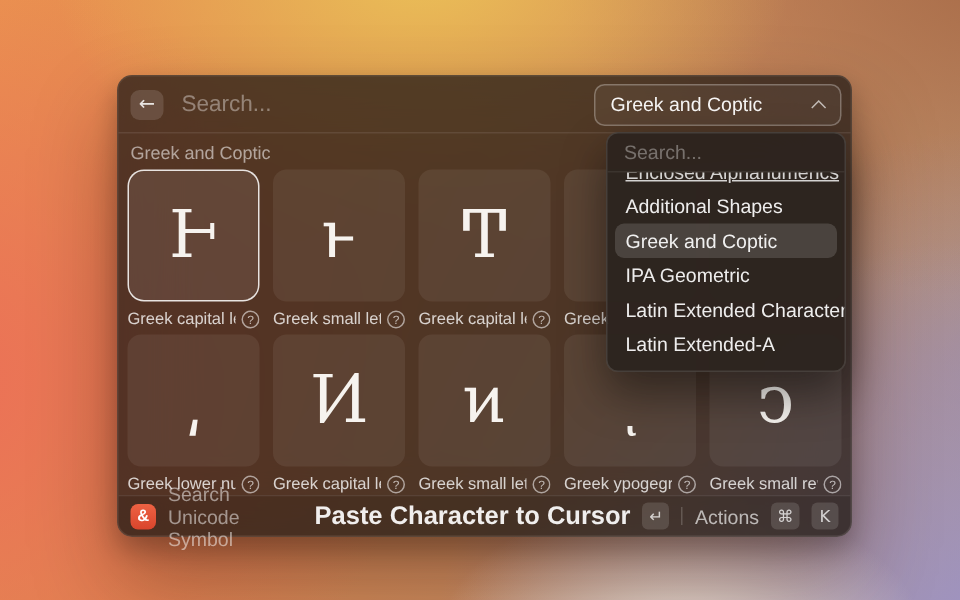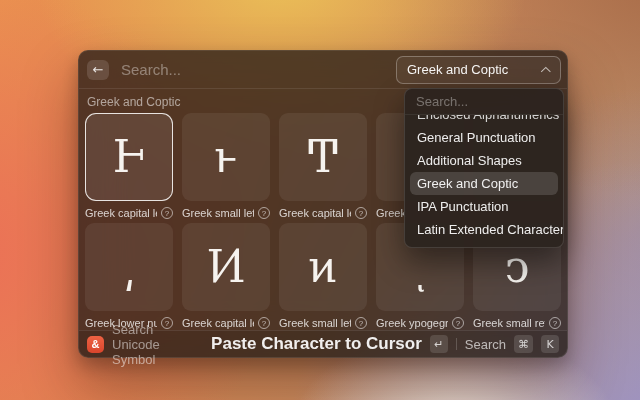--- a/index.html
+++ b/index.html
@@ -68,21 +68,21 @@
     box-shadow:0 14px 30px rgba(0,0,0,.45); overflow:hidden; z-index:5; }
   .dd-search { display:flex; align-items:center; height:26px; padding:0 10px;
     border-bottom:1px solid rgba(255,255,255,.07); }
   .caret { width:1px; height:13px; background:rgba(255,255,255,.85); margin-right:1px; }
   .dd-search input { flex:1; background:transparent; border:none; outline:none;
     font:13px "Liberation Sans","DejaVu Sans",sans-serif; color:#fff; }
   .dd-search input::placeholder { color:rgba(255,255,255,.35); }
   .dd-list { padding:1px 5px; overflow:hidden; height:133px; }
   .dd-item { height:23px; display:flex; align-items:center; padding:0 7px;
     font-size:13px; color:rgba(255,255,255,.92); border-radius:6px; white-space:nowrap; cursor:pointer; }
-  .dd-item.clipped-top { margin-top:-13px; color:rgba(255,255,255,.8); }
+  .dd-item.clipped-top { margin-top:-13px; color:rgba(255,255,255,.8);text-decoration:underline; }
   .dd-item.selected { background:rgba(255,255,255,.14); }
   
   .statusbar { position:absolute; left:0; right:0; bottom:0; height:27px;
     border-top:1px solid rgba(255,255,255,.09); background:rgba(0,0,0,.10);
     border-radius:0 0 10px 10px; display:flex; align-items:center; padding:0 8px; gap:8px; }
   .app-icon { width:17px; height:17px; border-radius:5px;
     background:linear-gradient(180deg,#ee6243,#d9452c); color:#fff;
     font-size:11px; font-weight:bold; display:flex; align-items:center; justify-content:center; }
   .app-name { font-size:13px; color:rgba(255,255,255,.5); flex:1; }
   .primary-action { font-size:17px; font-weight:600; color:rgba(255,255,255,.92); }
@@ -208,33 +208,32 @@
     </div>
   </div>
 
   <div class="dropdown">
     <div class="dd-search">
       <span class="caret"></span>
       <input placeholder="Search..." style="">
     </div>
     <div class="dd-list">
       <div class="dd-item clipped-top">Enclosed Alphanumerics</div>
-      <div class="dd-item">General Punctuation</div>
       <div class="dd-item">Additional Shapes</div>
       <div class="dd-item selected">Greek and Coptic</div>
-      <div class="dd-item">IPA Punctuation</div>
+      <div class="dd-item">IPA Geometric</div>
       <div class="dd-item">Latin Extended Character</div>
       <div class="dd-item">Latin Extended-A</div>
     </div>
   </div>
 
   <div class="statusbar">
     <span class="app-icon">&amp;</span>
     <span class="app-name">Search Unicode Symbol</span>
     <span class="primary-action">Paste Character to Cursor</span>
     <span class="key-badge">↵</span>
     <span class="sb-divider"></span>
-    <span class="actions-label">Search</span>
+    <span class="actions-label">Actions</span>
     <span class="key-badge">⌘</span>
     <span class="key-badge">K</span>
   </div>
 
 </div>
 
 </body></html>

